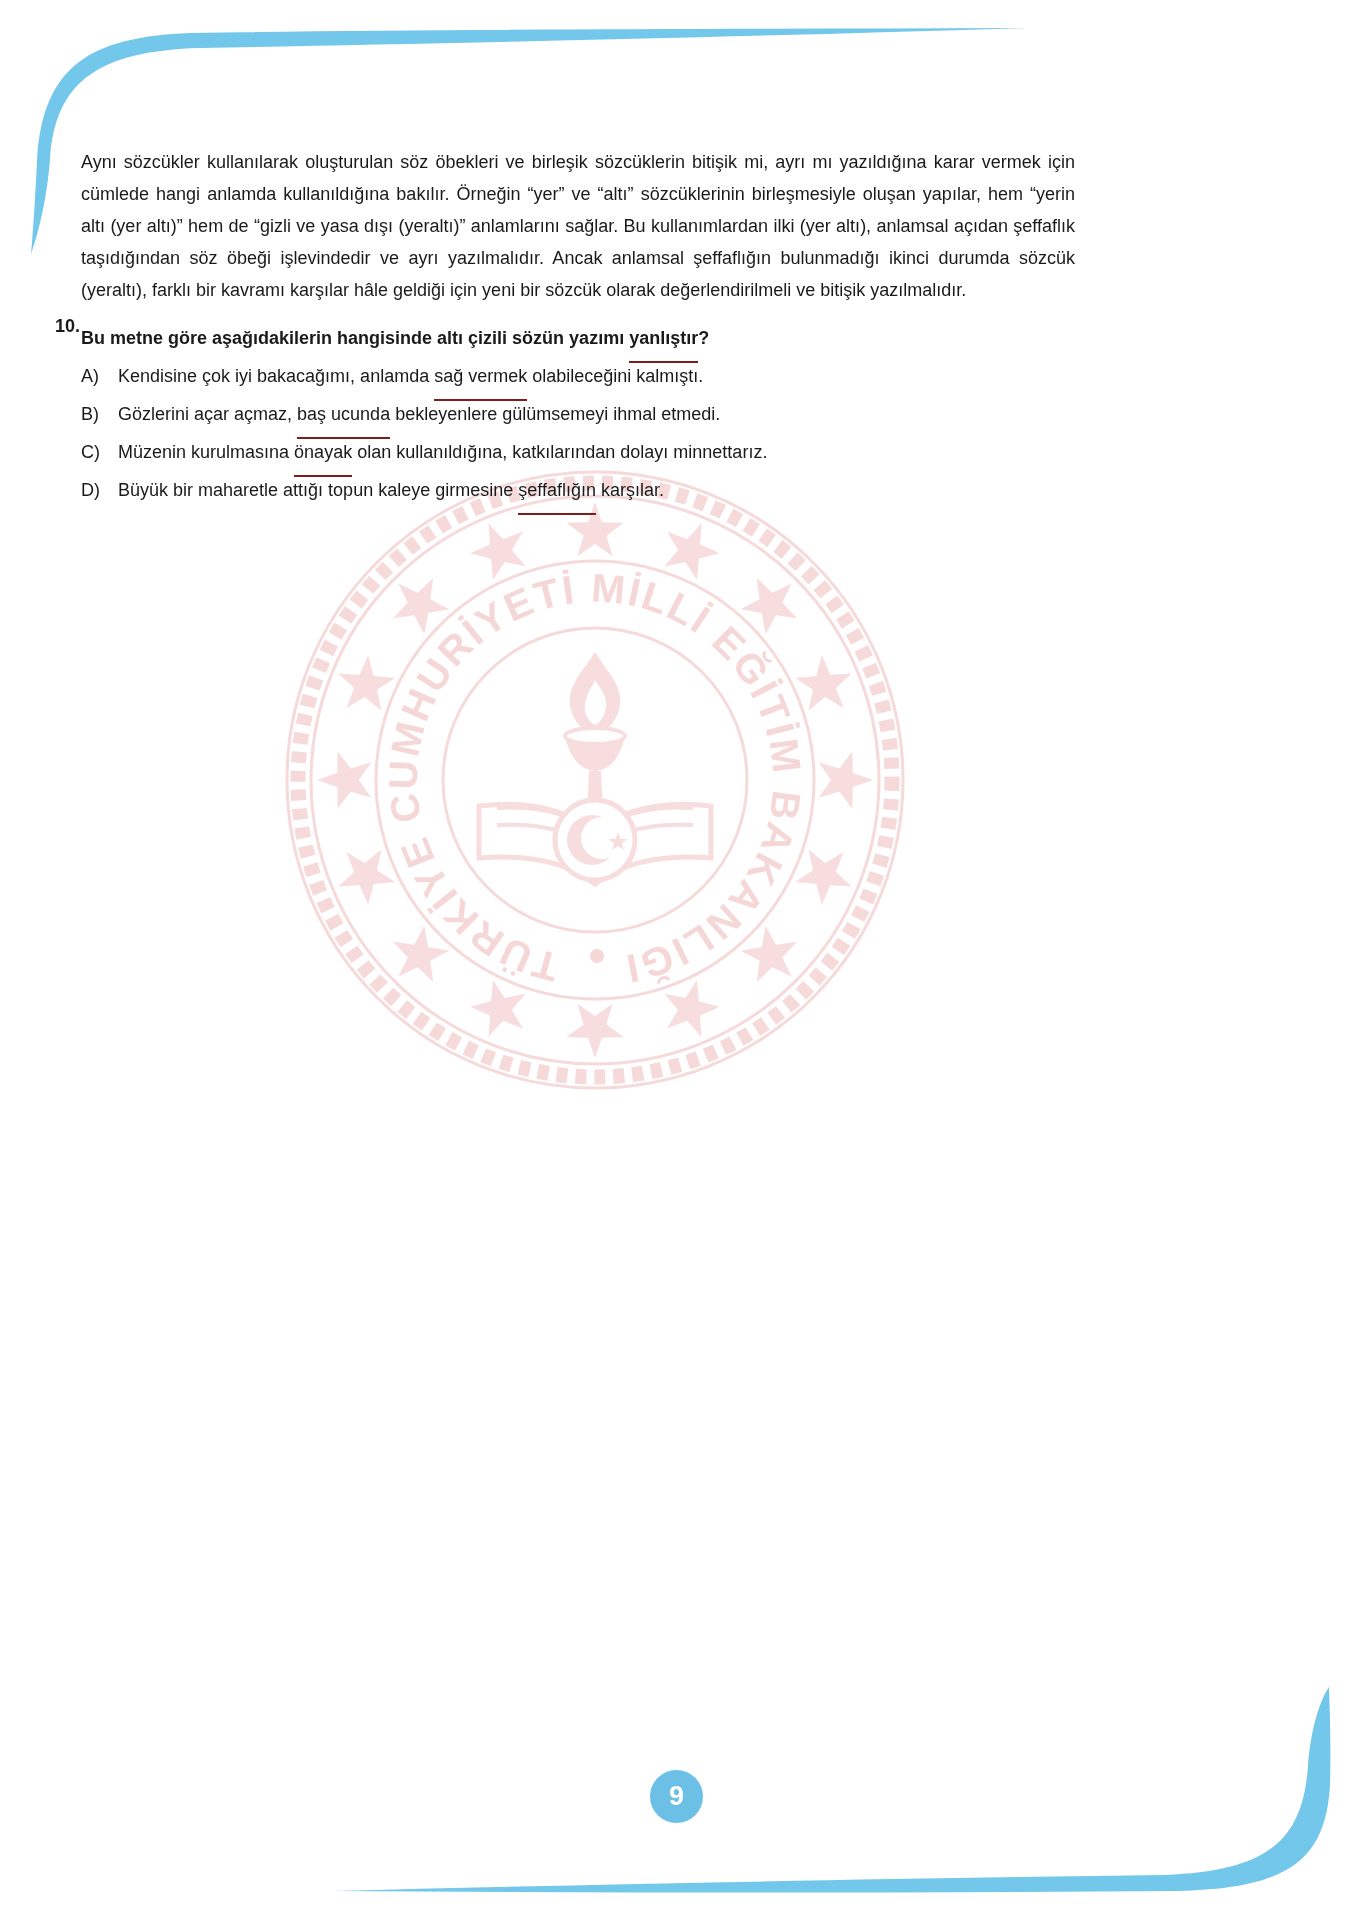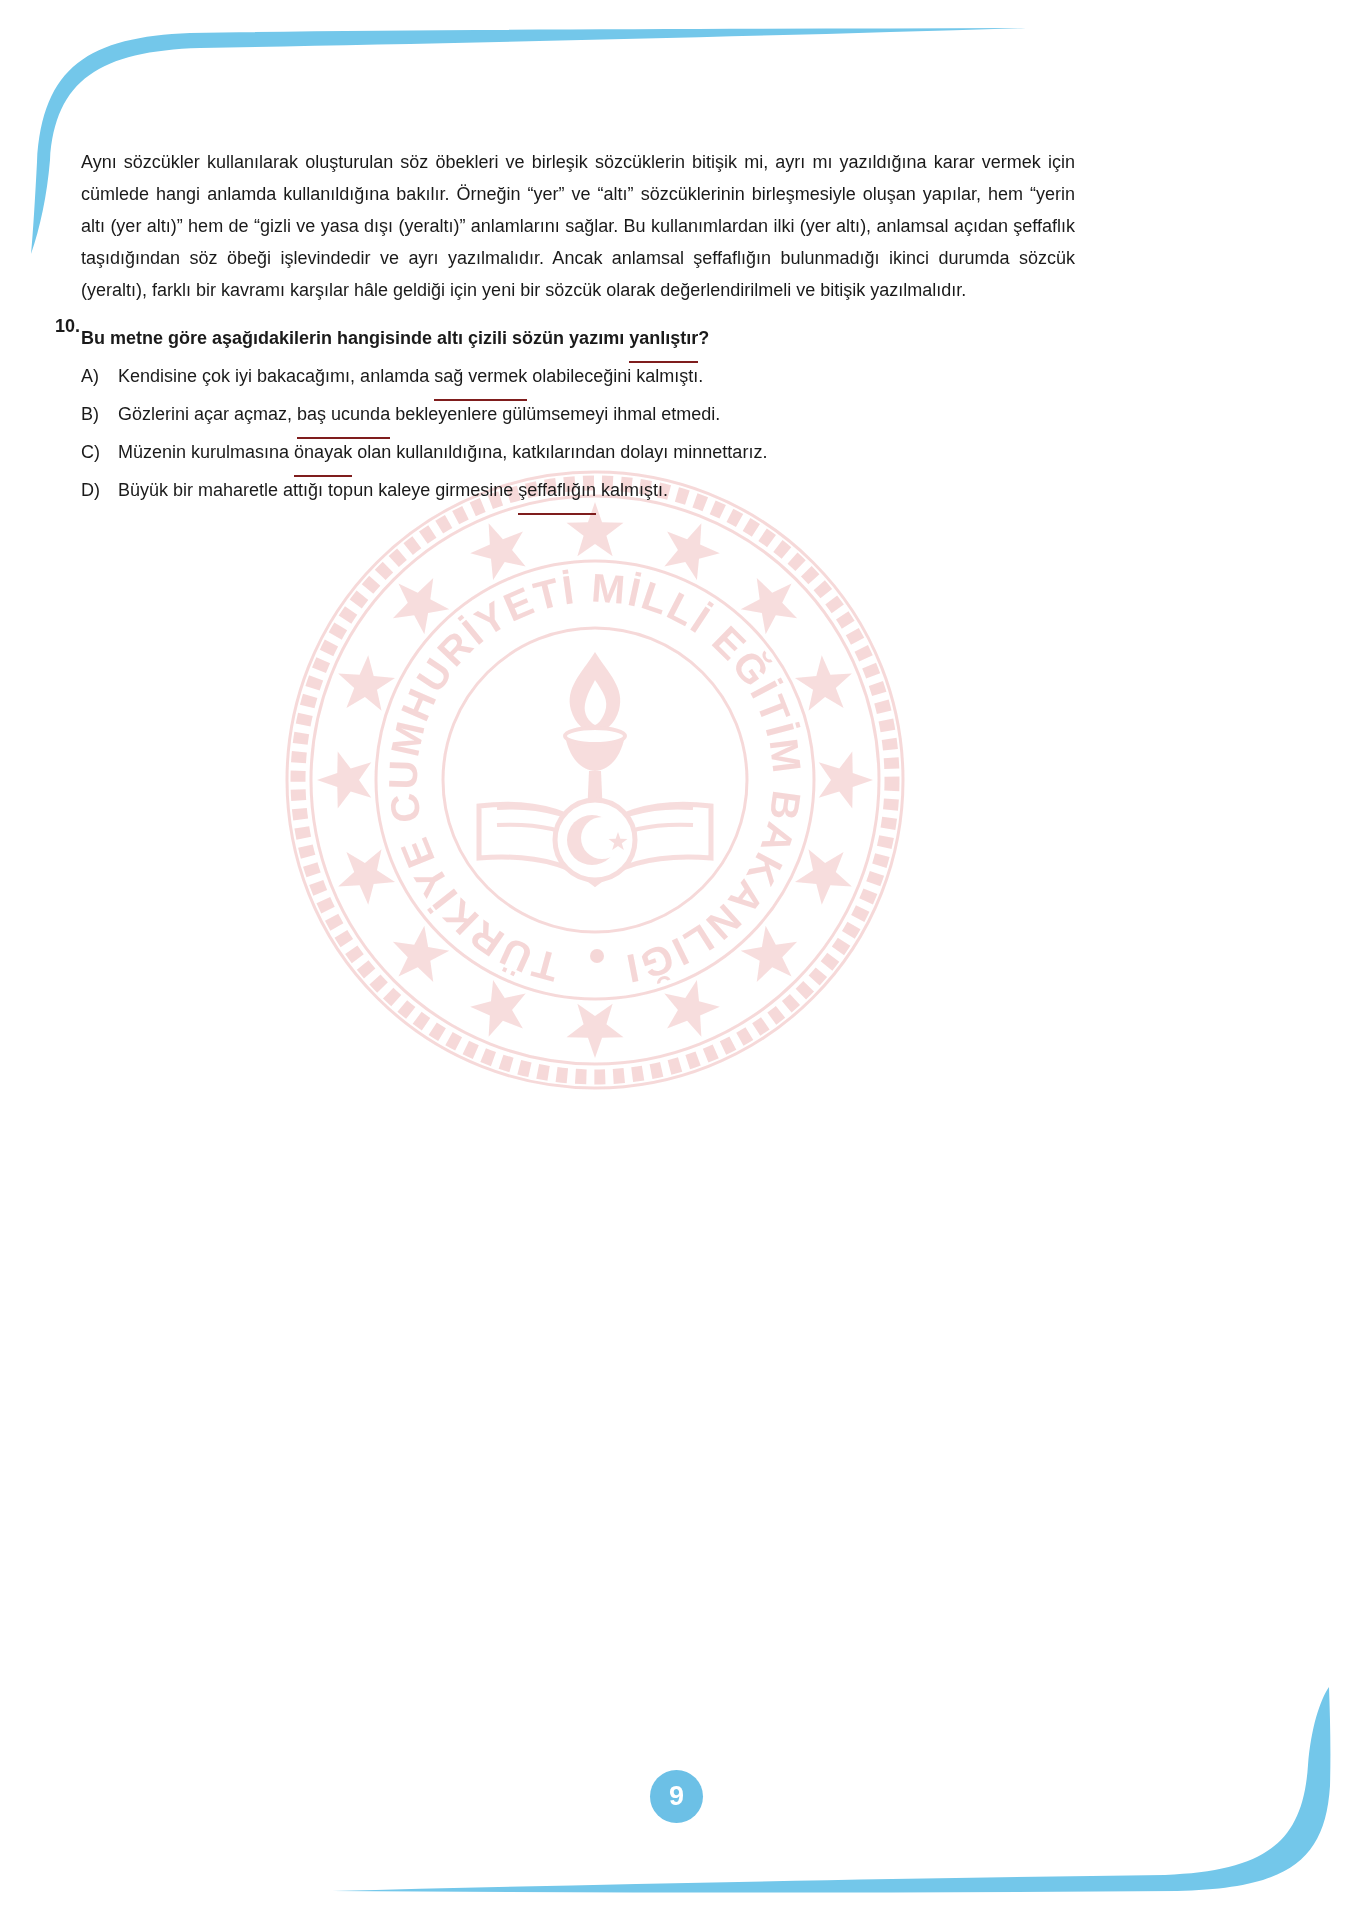--- a/index.html
+++ b/index.html
@@ -124,21 +124,21 @@
           <div class="option">
             <span class="opt-letter">B)</span>
             <span class="opt-text"><span>Gözlerini açar açmaz, </span><span class="u">baş ucunda</span><span> bekleyenlere gülümsemeyi ihmal etmedi.</span></span>
           </div>
           <div class="option">
             <span class="opt-letter">C)</span>
             <span class="opt-text"><span>Müzenin kurulmasına </span><span class="u">önayak</span><span> olan kullanıldığına, katkılarından dolayı minnettarız.</span></span>
           </div>
           <div class="option">
             <span class="opt-letter">D)</span>
-            <span class="opt-text"><span>Büyük bir maharetle attığı topun kaleye girmesine </span><span class="u">şeffaflığın</span><span> kalmıştı.</span></span>
+            <span class="opt-text"><span>Büyük bir maharetle attığı topun kaleye girmesine </span><span class="u">şeffaflığın</span><span> karşılar.</span></span>
           </div>
         </div>
       </div>
     </div>
   </div>
 
   <div class="page-badge" style="background: rgb(108, 192, 230);">9</div>
 
 </div>
 

